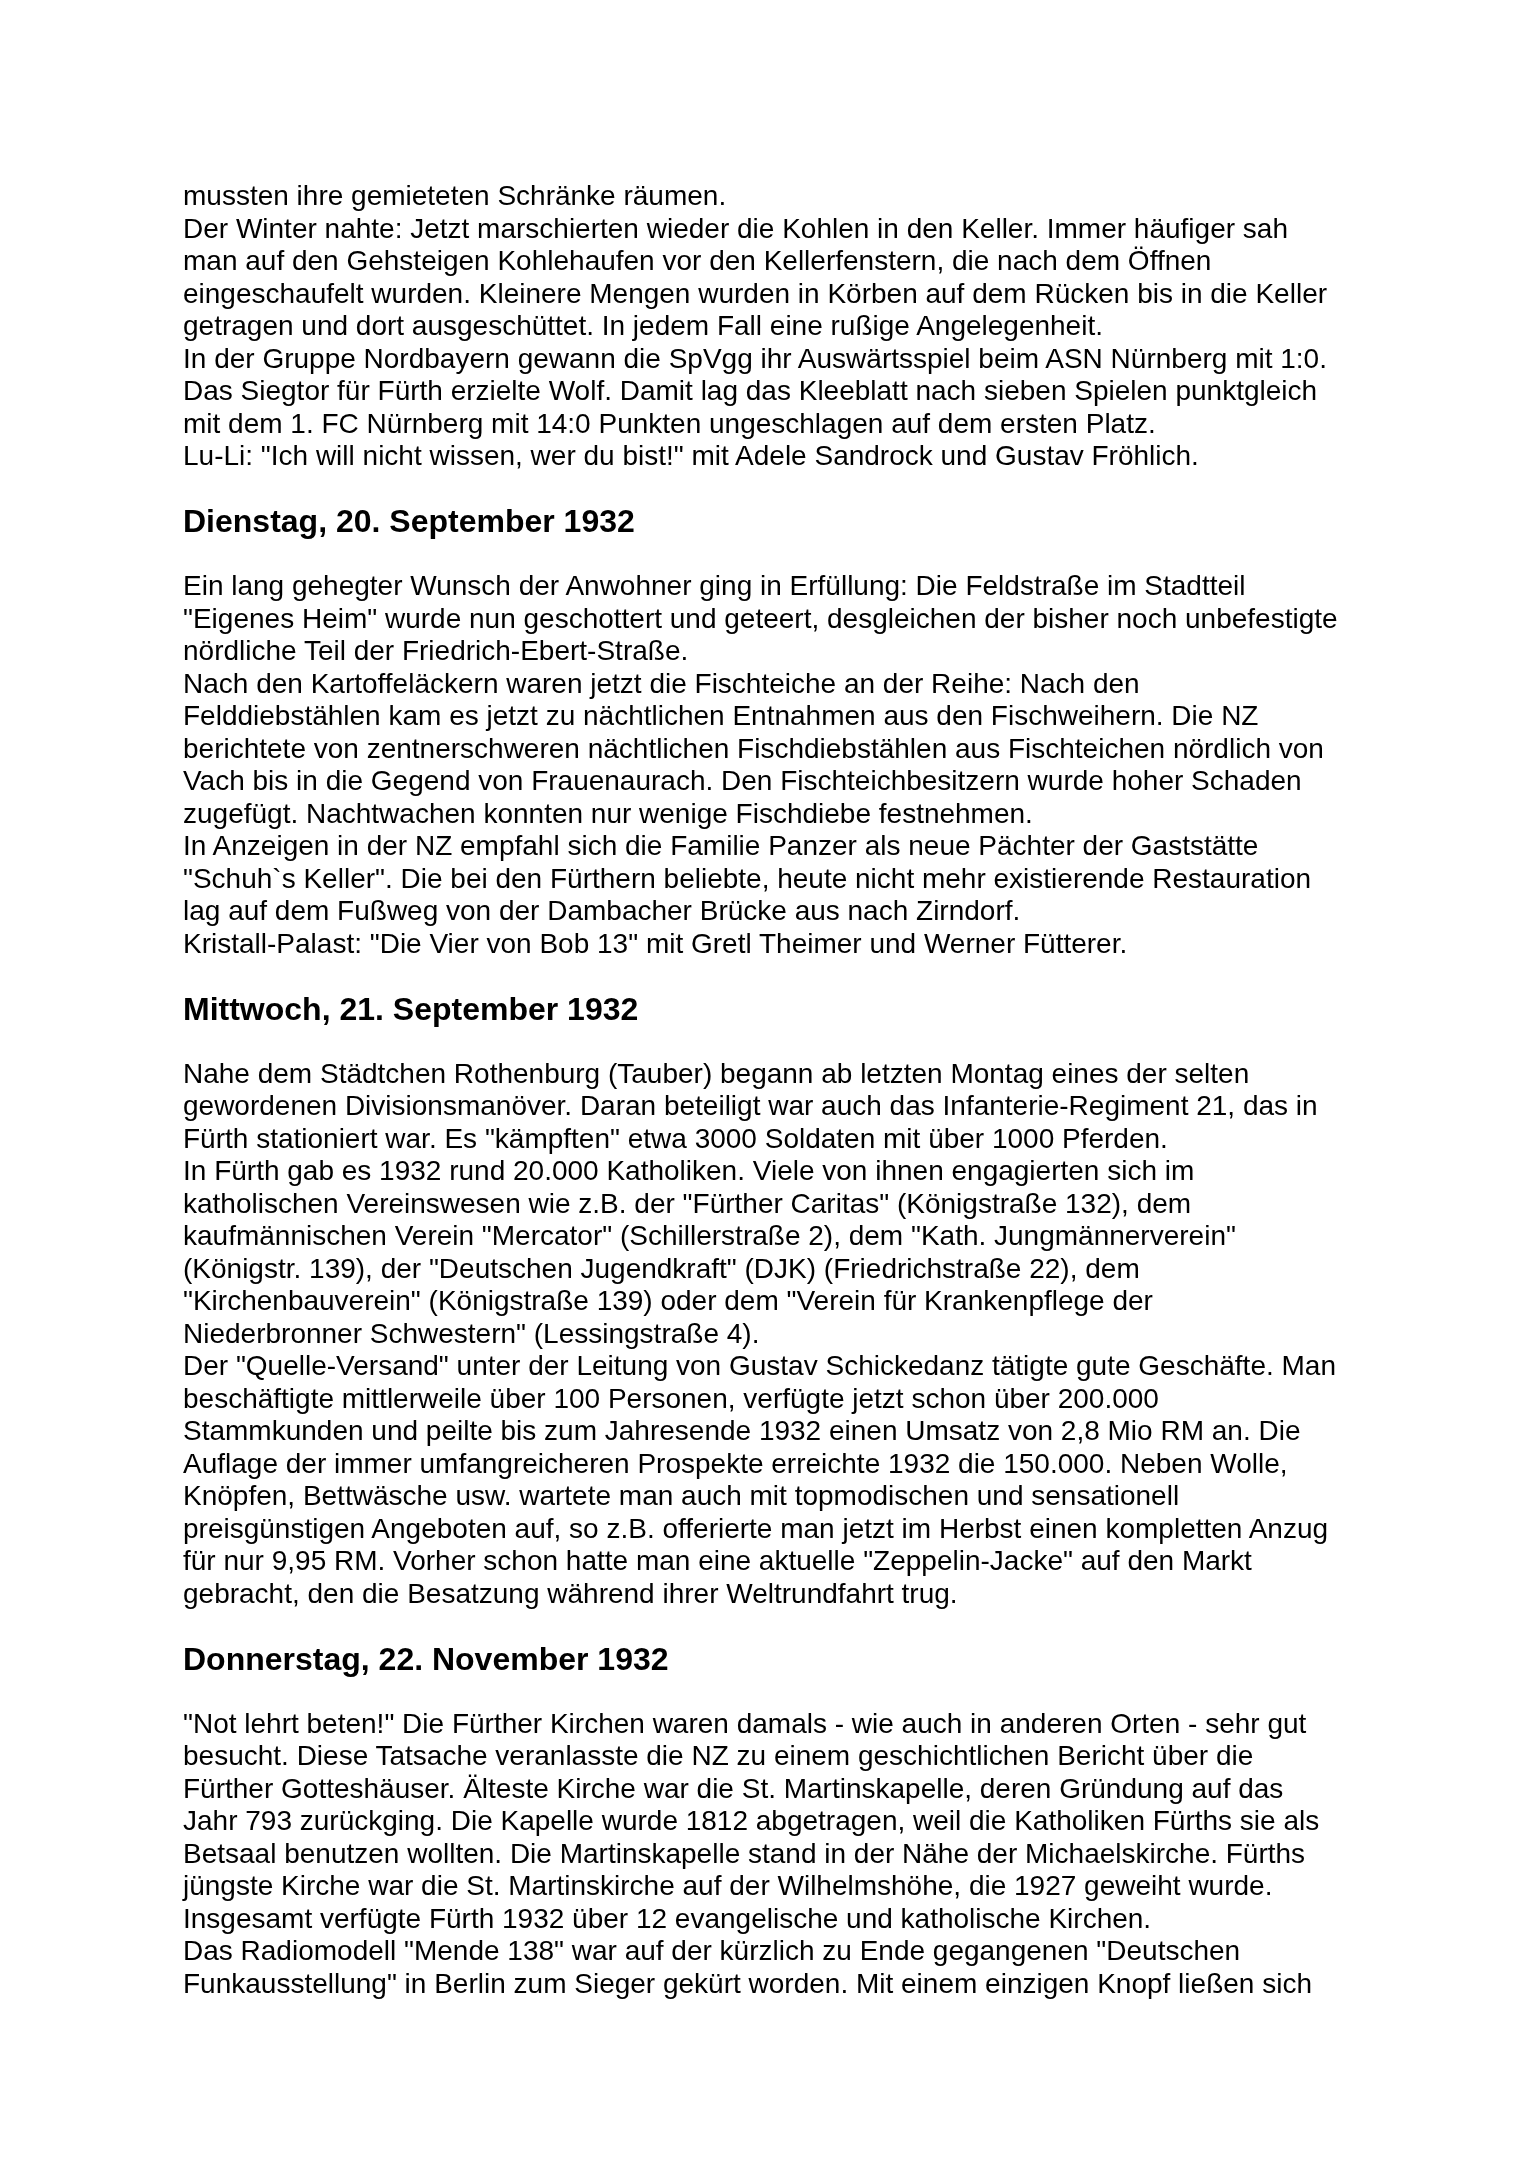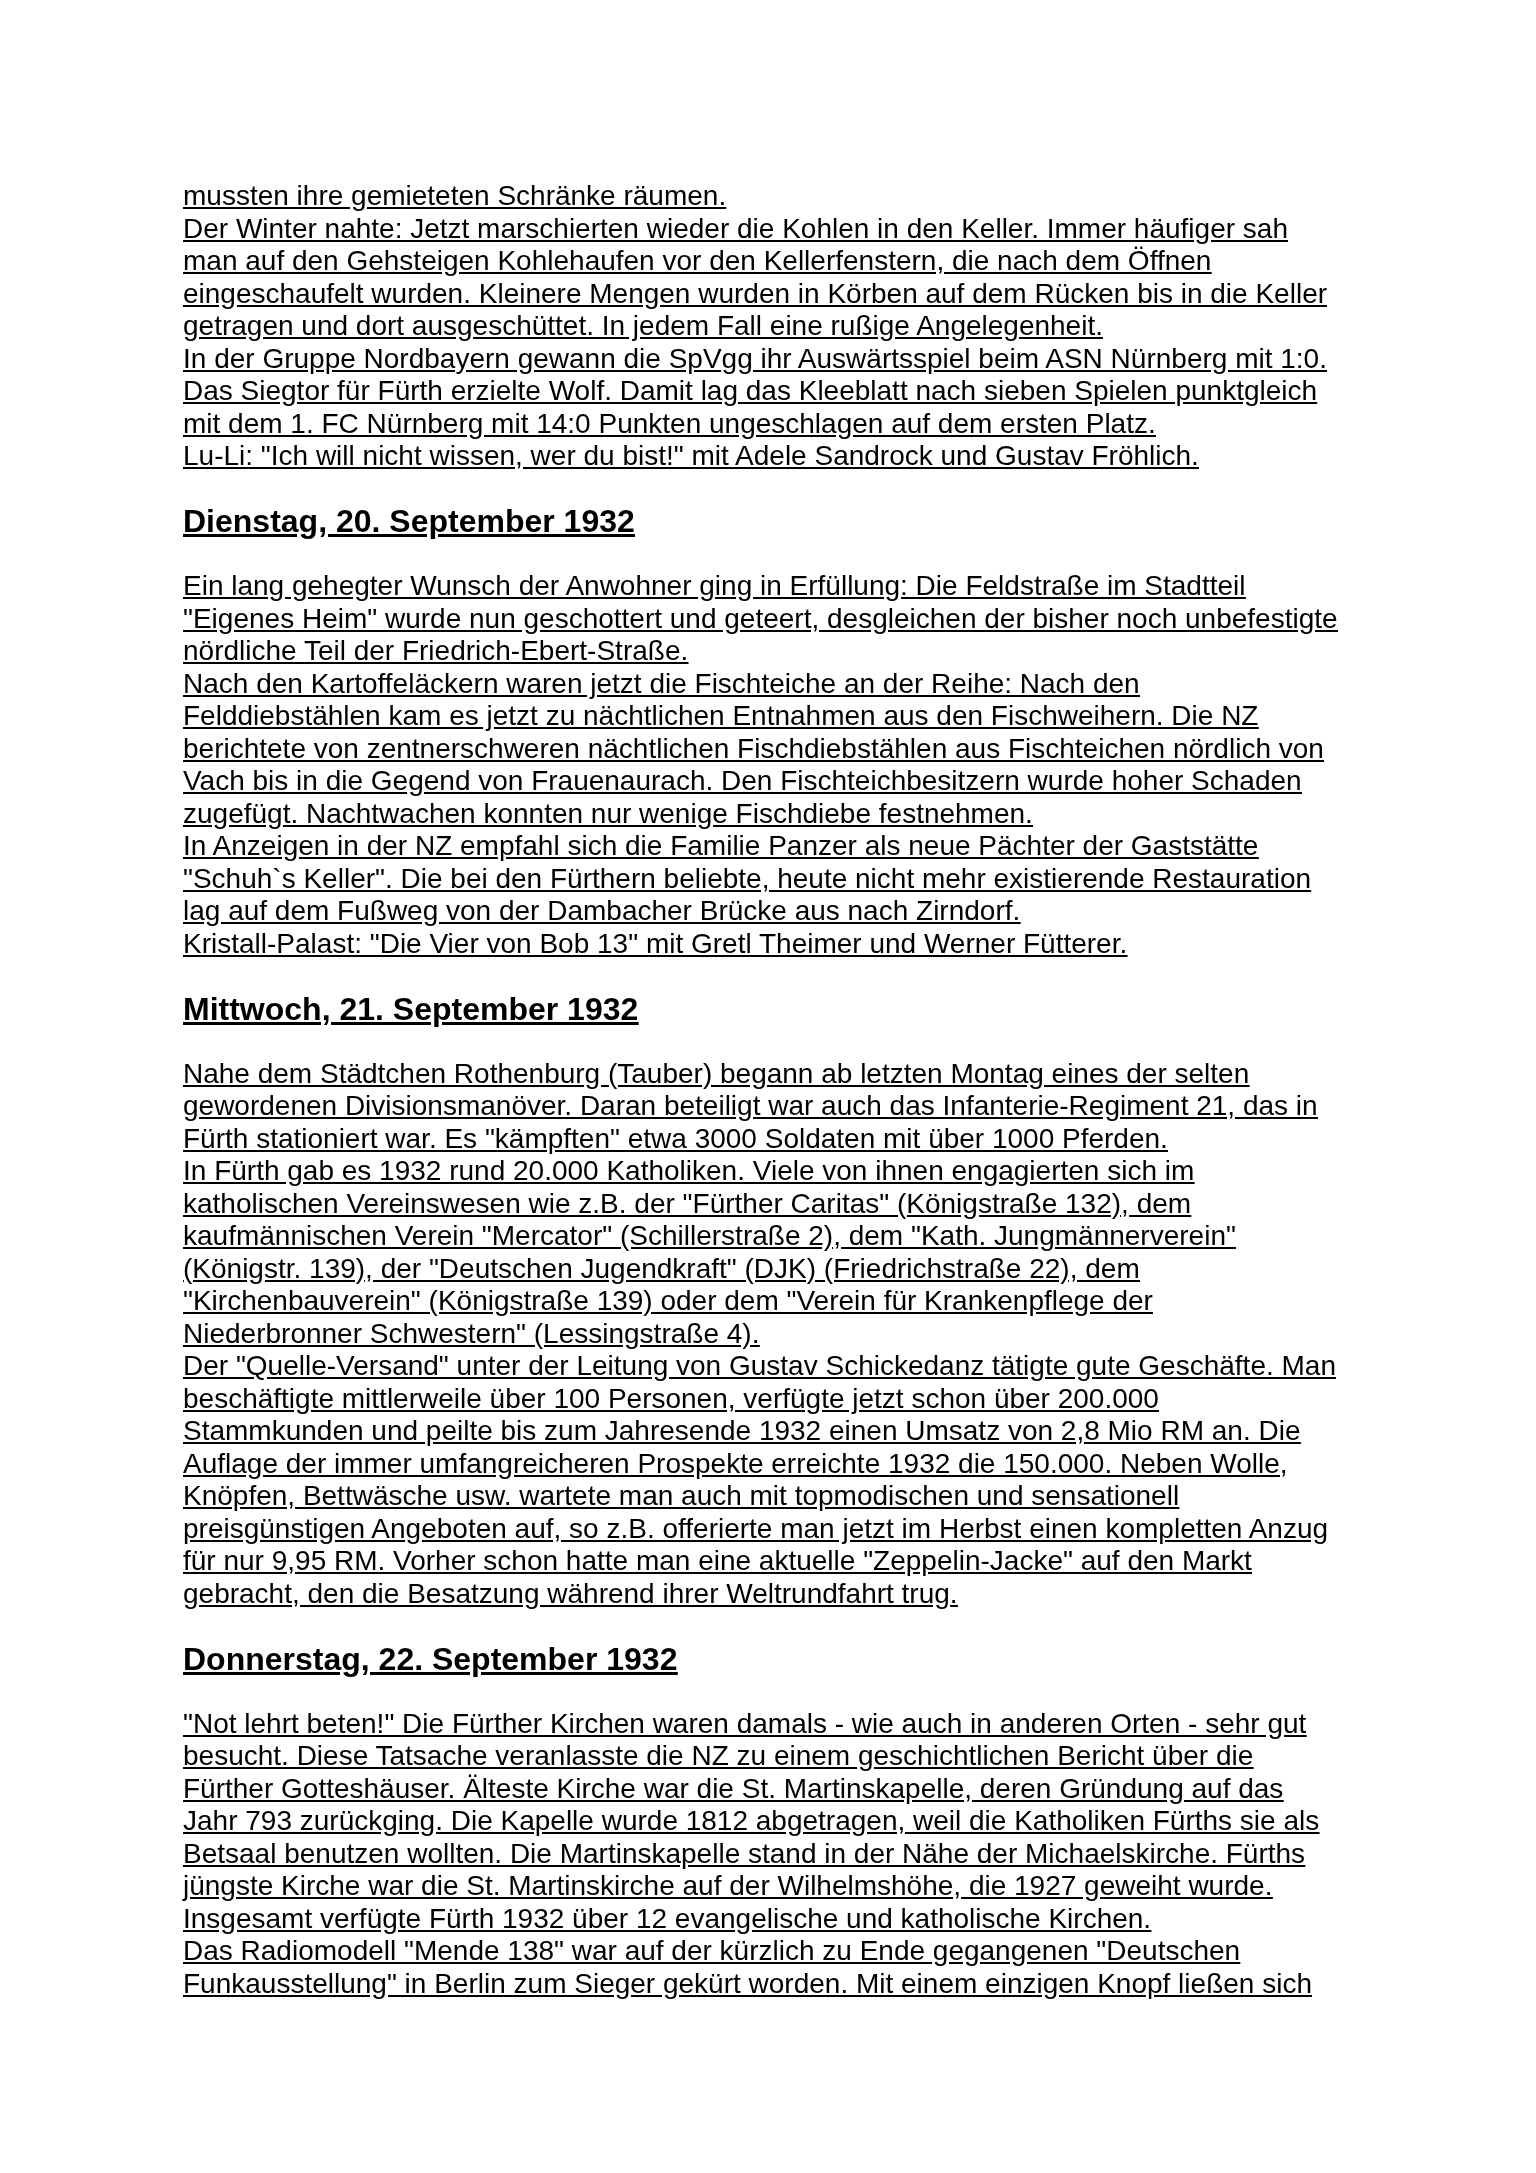--- a/index.html
+++ b/index.html
@@ -1,16 +1,16 @@
 <!DOCTYPE html>
 <html lang="de"><head>
 <meta charset="utf-8">
 <title>Chronik-Seite</title>
 <style>
-  * { box-sizing: border-box; text-decoration: underline; }
+  * { box-sizing: border-box; }
   html, body {
     margin: 0;
     padding: 0;
   }
   body {
     width: 1536px;
     height: 2173px;
     background: #ffffff;
     color: #000000;
     font-family: "Liberation Sans", "DejaVu Sans", sans-serif;
@@ -92,21 +92,21 @@
 beschäftigte mittlerweile über 100 Personen, verfügte jetzt schon über 200.000
 Stammkunden und peilte bis zum Jahresende 1932 einen Umsatz von 2,8 Mio RM an. Die
 Auflage der immer umfangreicheren Prospekte erreichte 1932 die 150.000. Neben Wolle,
 Knöpfen, Bettwäsche usw. wartete man auch mit topmodischen und sensationell
 preisgünstigen Angeboten auf, so z.B. offerierte man jetzt im Herbst einen kompletten Anzug
 für nur 9,95 RM. Vorher schon hatte man eine aktuelle "Zeppelin-Jacke" auf den Markt
 gebracht, den die Besatzung während ihrer Weltrundfahrt trug.</p>
     </section>
 
     <section>
-      <h2 class="section-heading">Donnerstag, 22. September 1932</h2>
+      <h2 class="section-heading">Donnerstag, 22. November 1932</h2>
       <p class="para">"Not lehrt beten!" Die Fürther Kirchen waren damals - wie auch in anderen Orten - sehr gut
 besucht. Diese Tatsache veranlasste die NZ zu einem geschichtlichen Bericht über die
 Fürther Gotteshäuser. Älteste Kirche war die St. Martinskapelle, deren Gründung auf das
 Jahr 793 zurückging. Die Kapelle wurde 1812 abgetragen, weil die Katholiken Fürths sie als
 Betsaal benutzen wollten. Die Martinskapelle stand in der Nähe der Michaelskirche. Fürths
 jüngste Kirche war die St. Martinskirche auf der Wilhelmshöhe, die 1927 geweiht wurde.
 Insgesamt verfügte Fürth 1932 über 12 evangelische und katholische Kirchen.
 Das Radiomodell "Mende 138" war auf der kürzlich zu Ende gegangenen "Deutschen
 Funkausstellung" in Berlin zum Sieger gekürt worden. Mit einem einzigen Knopf ließen sich</p>
     </section>

